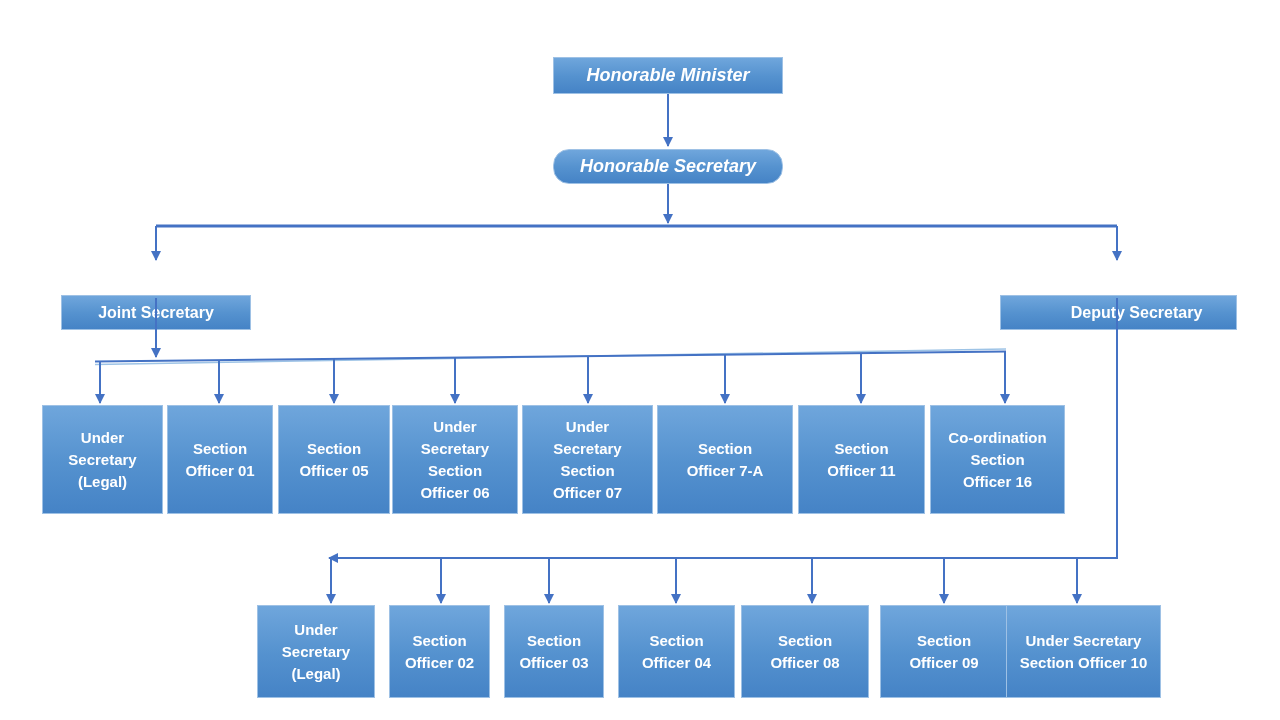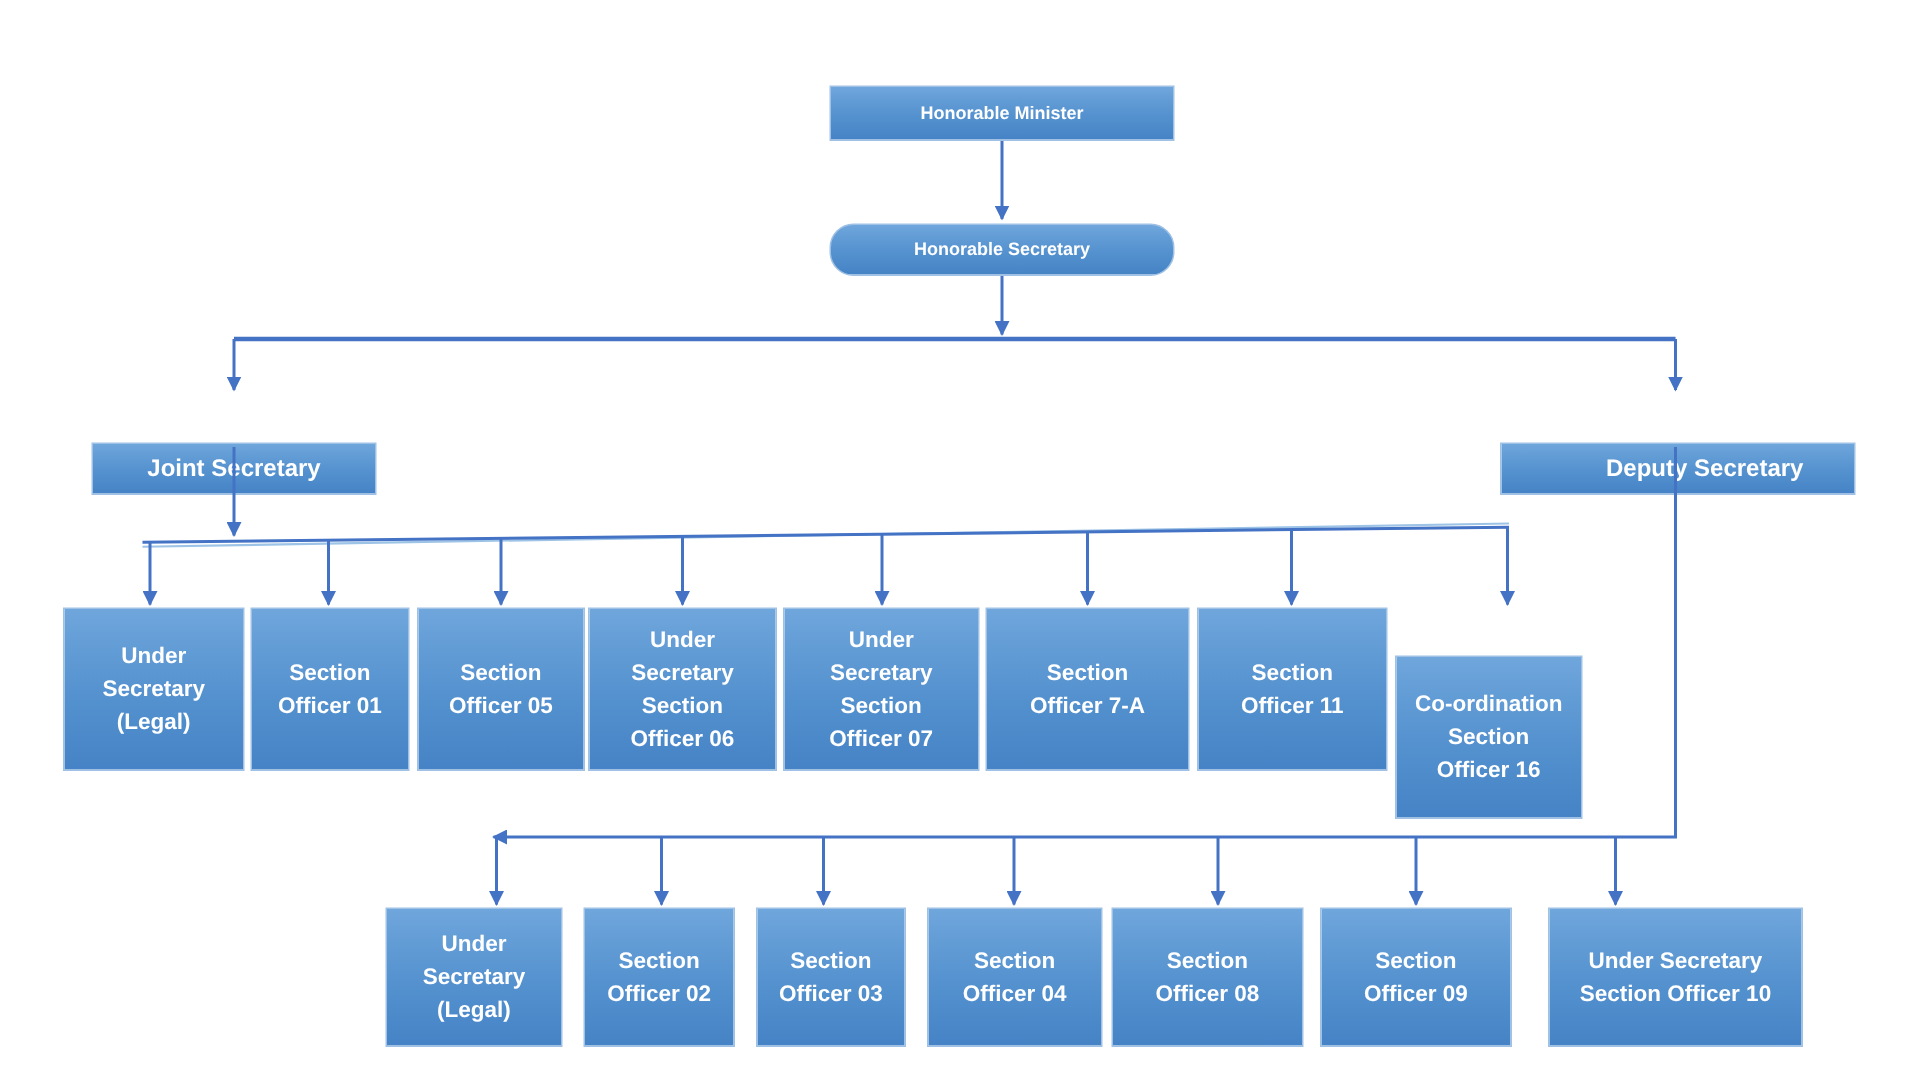--- a/index.html
+++ b/index.html
@@ -25,46 +25,46 @@
     display: flex;
     align-items: center;
     justify-content: center;
     text-align: center;
     color: #ffffff;
     font-weight: bold;
     white-space: pre-line;
     background: linear-gradient(180deg, #6FA6DC 0%, #5592CF 52%, #4583C6 100%);
     border: 1px solid #9EC1E5;
   }
-  .node.top  { font-size: 12px; line-height: 21px; }
+  .node.top  { font-size: 18px; line-height: 21px; font-style: italic; }
   .node.head { font-size: 16px; line-height: 20px; margin-top: 32px; }
   .node.child { font-size: 15px; line-height: 22px; }
 
   
   #n-minister  { left: 553px; top: 57px;  width: 230px; height: 37px; }
   #n-secretary { left: 553px; top: 149px; width: 230px; height: 35px; border-radius: 16px; }
   #n-joint     { left: 61px;  top: 263px; width: 190px; height: 35px; }
   #n-deputy    { left: 1000px;top: 263px; width: 237px; height: 35px; padding-left: 36px; }
 
   #n-j0 { left: 42px;  top: 405px; width: 121px; height: 109px; }
   #n-j1 { left: 167px; top: 405px; width: 106px; height: 109px; }
   #n-j2 { left: 278px; top: 405px; width: 112px; height: 109px; }
   #n-j3 { left: 392px; top: 405px; width: 126px; height: 109px; }
   #n-j4 { left: 522px; top: 405px; width: 131px; height: 109px; }
   #n-j5 { left: 657px; top: 405px; width: 136px; height: 109px; }
   #n-j6 { left: 798px; top: 405px; width: 127px; height: 109px; }
-  #n-j7 { left: 930px; top: 405px; width: 125px; height: 109px; margin-top: 32px; }
+  #n-j7 { left: 930px; top: 405px; width: 135px; height: 109px; }
 
   #n-d0 { left: 257px;  top: 605px; width: 118px; height: 93px; }
   #n-d1 { left: 389px;  top: 605px; width: 101px; height: 93px; }
   #n-d2 { left: 504px;  top: 605px; width: 100px; height: 93px; }
   #n-d3 { left: 618px;  top: 605px; width: 117px; height: 93px; }
   #n-d4 { left: 741px;  top: 605px; width: 128px; height: 93px; }
   #n-d5 { left: 880px;  top: 605px; width: 128px; height: 93px; }
-  #n-d6 { left: 1032px; top: 605px; width: 170px; height: 93px; }
+  #n-d6 { left: 1006px; top: 605px; width: 155px; height: 93px; }
 </style>
 </head>
 <body>
 
 <div class="stage">
 
   <svg class="connectors" viewBox="0 0 1280 720" xmlns="http://www.w3.org/2000/svg">
     <defs>
       <marker id="arrow" viewBox="0 0 10 10" refX="9" refY="5" markerWidth="5" markerHeight="5" orient="auto-start-reverse">
         <path d="M0,0 L10,5 L0,10 z" fill="#4472C4"></path>

